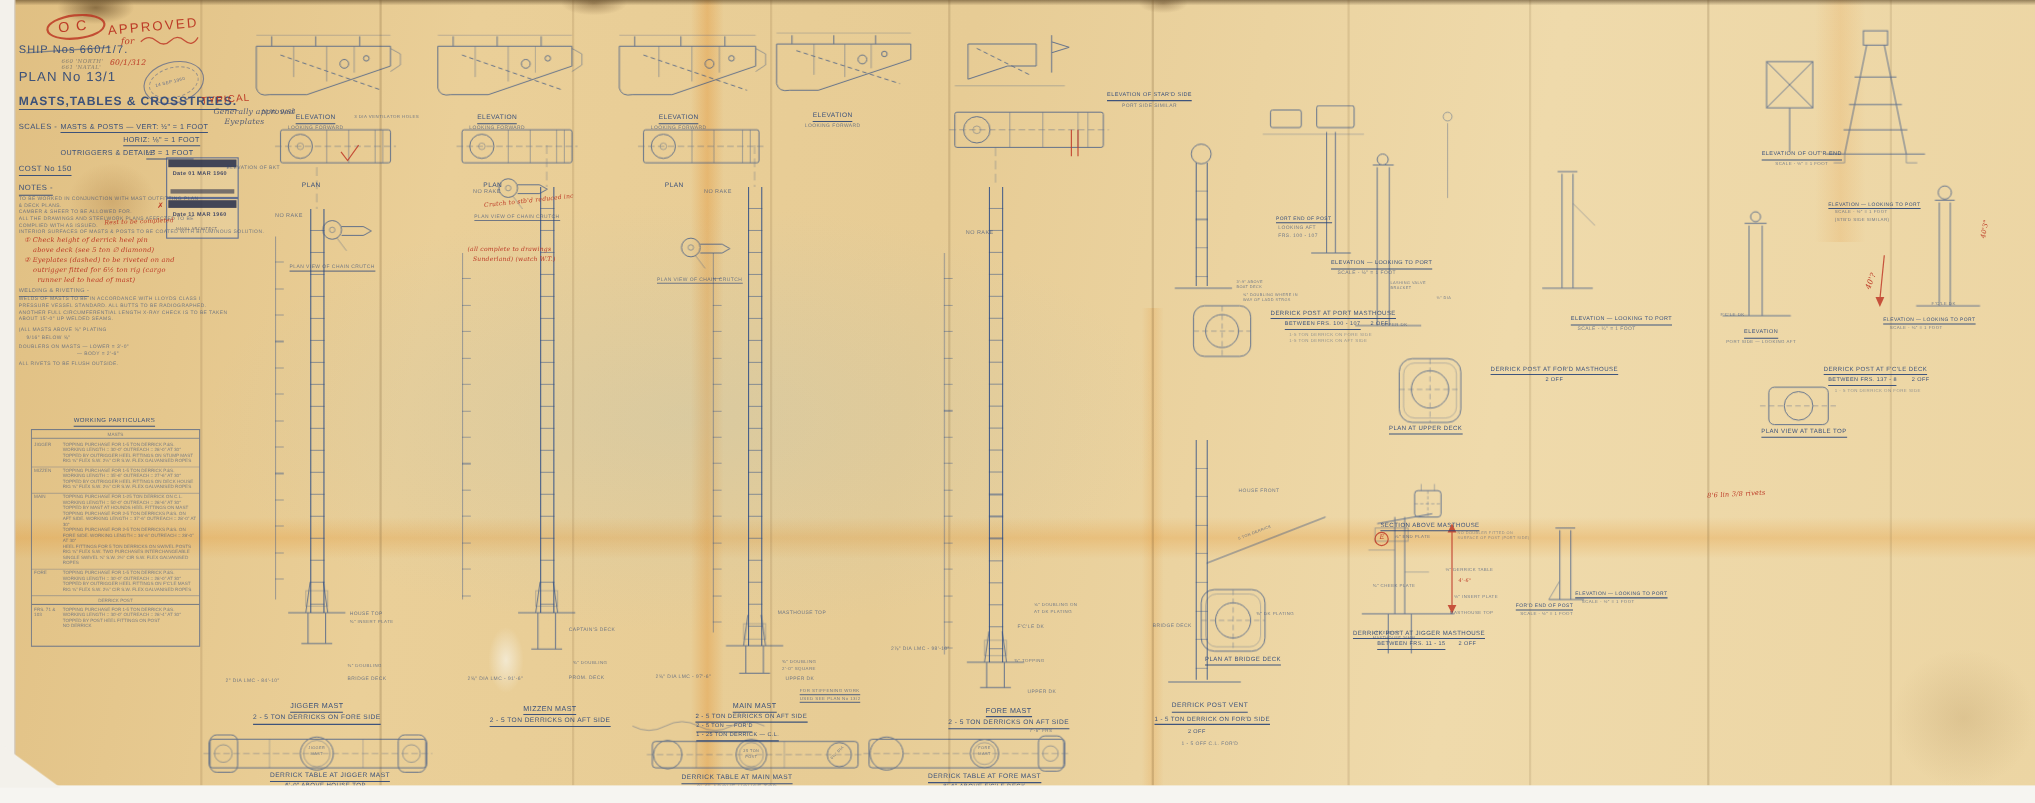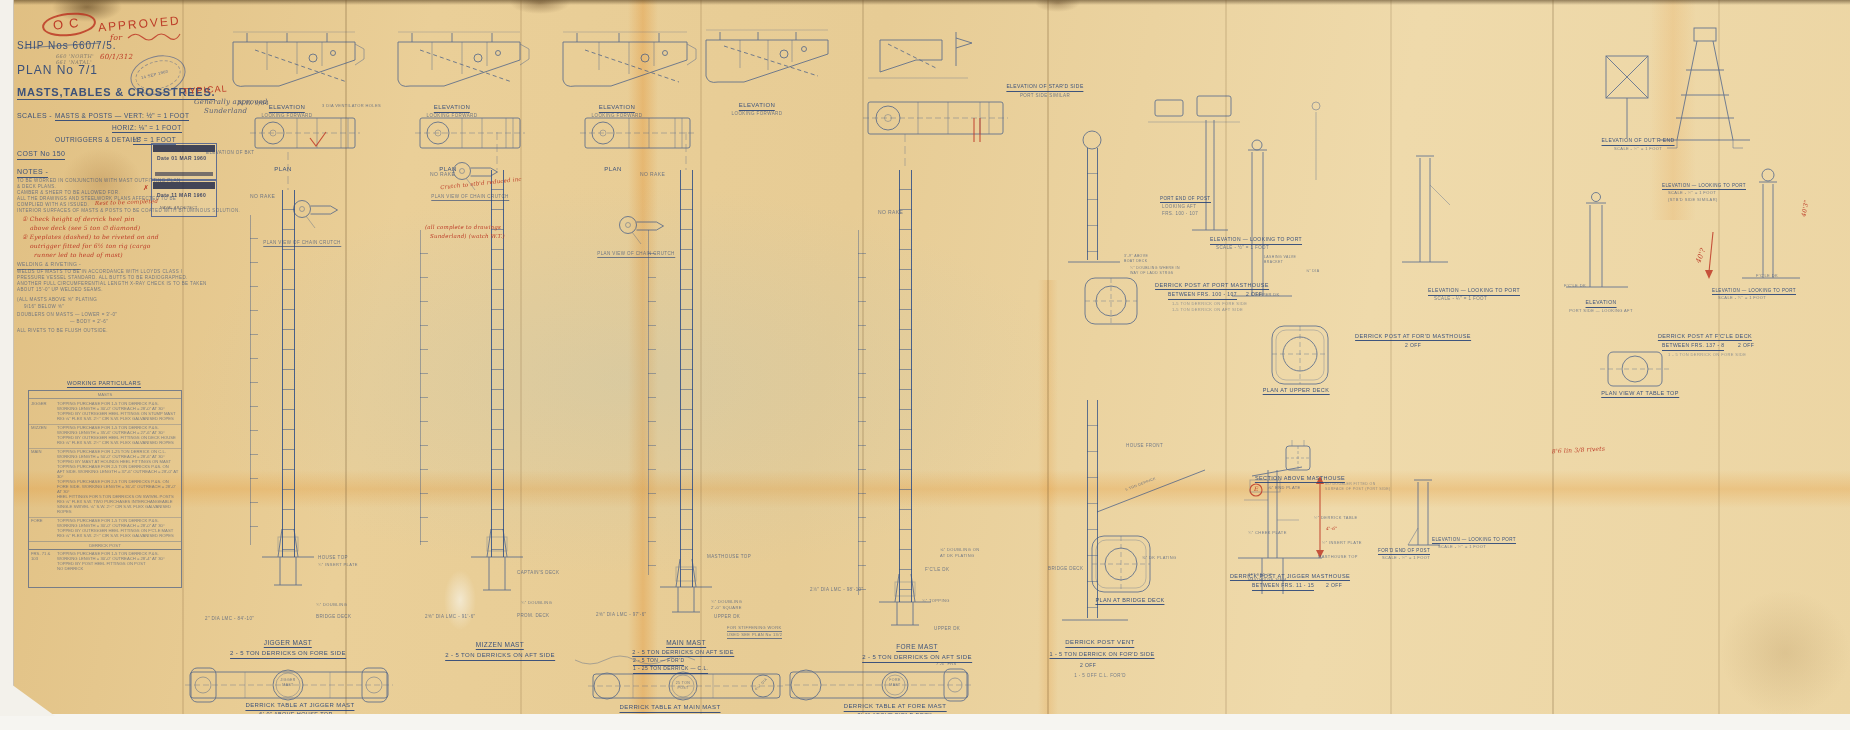--- a/index.html
+++ b/index.html
@@ -306,28 +306,28 @@
   <div class="wit" style="left:648px;top:230px;height:345px"></div>
   <div class="mast" style="left:899px;top:170px;height:432px"></div>
   <div class="wit" style="left:858px;top:230px;height:365px"></div>
   <div class="post" style="left:1087px;top:148px;height:112px"></div>
   <div class="post" style="left:1087px;top:400px;height:218px"></div>
 
   <div class="lbl red s13" style="left:42px;top:13px;letter-spacing:6px;border:2px solid rgba(186,48,30,.8);border-radius:50%;padding:2px 9px;transform:rotate(-6deg)">OC</div>
   <div class="lbl red s12" style="left:98px;top:18px;letter-spacing:2px;transform:rotate(-5deg)">APPROVED</div>
   <div class="lbl red hand s8" style="left:110px;top:34px">for</div>
   <div class="lbl red hand s7" style="left:100px;top:54px">60/1/312</div>
-  <div class="lbl s10" style="left:17px;top:40px;letter-spacing:1px">SHIP Nos 660/7/5.</div>
+  <div class="lbl s10" style="left:17px;top:40px;letter-spacing:1px">SHIP Nos 660/1/7.</div>
   <div class="lbl pencil s5" style="left:56px;top:54px">660 'NORTH'</div>
   <div class="lbl pencil s5" style="left:56px;top:60px">661 'NATAL'</div>
-  <div class="lbl s12" style="left:17px;top:64px;letter-spacing:1px">PLAN No 7/1</div>
+  <div class="lbl s12" style="left:17px;top:64px;letter-spacing:1px">PLAN No 13/1</div>
   <div class="lbl s11 u" style="left:17px;top:86px;font-weight:bold;letter-spacing:.8px">MASTS,TABLES &amp; CROSSTREES.</div>
   <div class="lbl red s9" style="left:183px;top:85px;transform:rotate(-4deg);letter-spacing:1px">TYPICAL</div>
   <div class="lbl hand s7" style="left:194px;top:99px;color:rgba(40,60,110,.75)">Generally approved</div>
-  <div class="lbl hand s7" style="left:204px;top:108px;color:rgba(40,60,110,.75)">Sunderland</div>
+  <div class="lbl hand s7" style="left:204px;top:108px;color:rgba(40,60,110,.75)">Eyeplates</div>
   <div class="lbl hand s6" style="left:238px;top:100px;color:rgba(40,60,110,.7)">N.W. 9/64</div>
   <div class="lbl s7" style="left:17px;top:112px">SCALES -</div>
   <div class="lbl s65 u" style="left:55px;top:112px">MASTS &amp; POSTS — VERT: ½" = 1 FOOT</div>
   <div class="lbl s65 u" style="left:112px;top:124px">HORIZ: ⅛" = 1 FOOT</div>
   <div class="lbl s65" style="left:55px;top:136px">OUTRIGGERS &amp; DETAILS</div>
   <div class="lbl s65 u" style="left:133px;top:136px">½" = 1 FOOT</div>
   <div class="lbl s7 u" style="left:17px;top:150px">COST No 150</div>
 
   <div style="position:absolute;left:130px;top:56px;width:54px;height:36px;border:1.5px solid rgba(40,70,140,.55);border-radius:50%;transform:rotate(-14deg)">
     <div style="position:absolute;inset:4px;border:1px dashed rgba(40,70,140,.4);border-radius:50%"></div>

